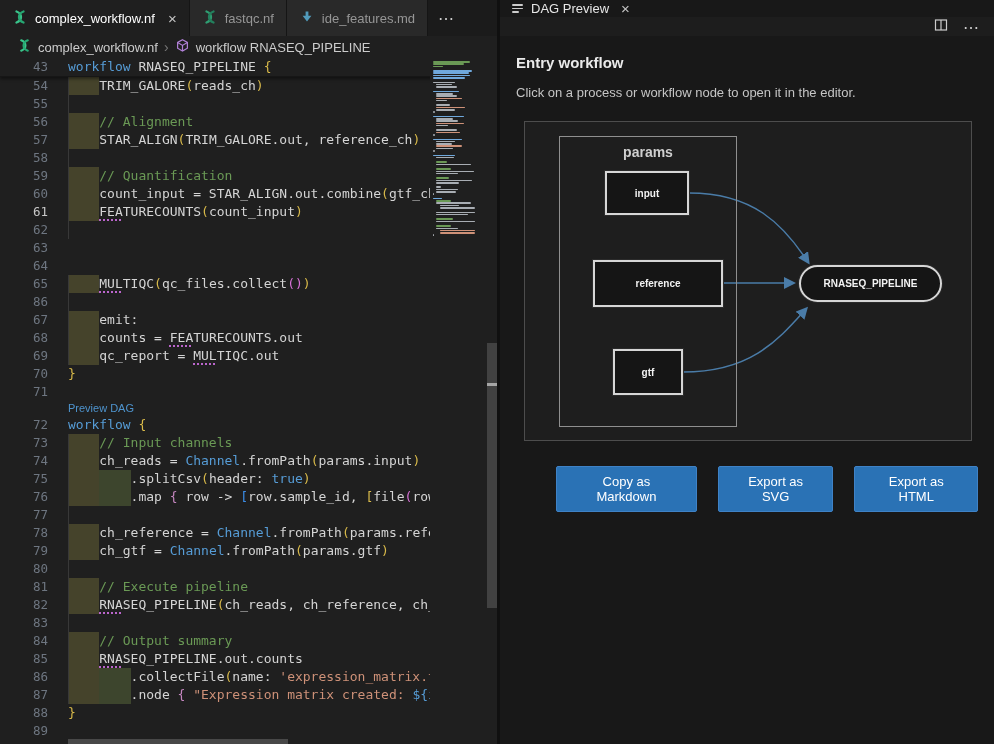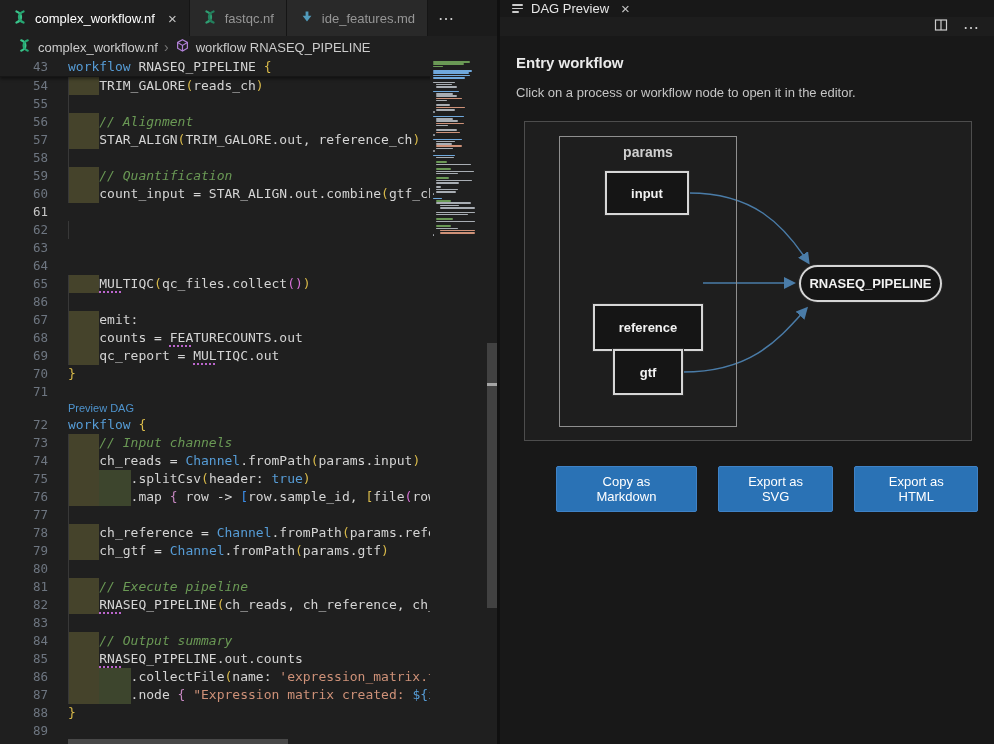--- a/index.html
+++ b/index.html
@@ -24,21 +24,21 @@
   .row{display:flex;height:18px;line-height:18px;font-family:"DejaVu Sans Mono",monospace;font-size:13px;}
   .row .ln{width:48px;text-align:right;color:#6e7681;flex-shrink:0;font-size:12.5px;}
   .row .ln.cur{color:#c6c6c6;}
   .row .codebox{position:relative;margin-left:20px;flex:1;white-space:pre;overflow:hidden;margin-right:67px;}
   .guide{position:absolute;left:0;top:0;bottom:0;width:1px;background:#383838;}
   .indent{display:inline-block;height:18px;vertical-align:top;}
   .indent.hl1{background:#45432b;}
   .indent.hl2{background:linear-gradient(90deg,#45432b 0 31px,#3d452d 31px);}
   .lens-row{height:15px;line-height:15px;}
   .codelens{margin-left:20px;color:#4e94ce;font-family:"Liberation Sans",sans-serif;font-size:11px;cursor:pointer;}
-  .tk-kw{color:#569cd6;margin-top:16px;} .tk-id{color:#d4d4d4;} .tk-cm{color:#6a9955;font-style:italic;} .tk-str{color:#ce9178;}
+  .tk-kw{color:#569cd6;margin-top:16px;} .tk-id{color:#d4d4d4;} .tk-cm{color:#6a9955;} .tk-str{color:#ce9178;}
   .tk-gold{color:#d9ba4a;} .tk-purp{color:#c586c0;} .tk-mag{color:#d670d6;} .tk-blu{color:#3b8eea;}
   .tk-hint{color:#d4d4d4;text-decoration:underline dotted #bb66cc 2px;text-underline-offset:3px;}
 
   .minimap{position:absolute;top:0;right:0;bottom:0;width:67px;background:#1f1f1f;z-index:5;}
   .mm-bars{position:absolute;left:3px;top:3px;width:46px;}
   .mm{height:1.6px;margin-bottom:0.7px;border-radius:1px;}
   .vscroll{position:absolute;right:0;top:285px;width:10px;height:265px;background:rgba(121,121,121,.38);}
   .vscroll .mark{position:absolute;left:0;right:0;top:40px;height:3px;background:rgba(190,190,190,.8);}
   .hscroll{position:absolute;left:68px;bottom:0;width:220px;height:5px;background:rgba(121,121,121,.45);z-index:6;}
 
@@ -52,21 +52,21 @@
   .panel-actions .more{font-size:16px;letter-spacing:1px;}
 
   .panel-content{flex:1;padding:16px 16px 0 16px;color:#cccccc;overflow:hidden;}
   .panel-heading{font-size:15px;font-weight:700;color:#eaeaea;margin:2px 0 0 0;}
   .panel-desc{font-size:13px;color:#c5c5c5;margin-top:14px;}
 
   .dag{position:relative;margin:21px 0 0 8px;width:448px;height:320px;background:#1e1e1e;border:1px solid #4d4d4d;}
   .dag svg.edges{position:absolute;left:0;top:0;width:448px;height:320px;}
   .params-box{position:absolute;left:34px;top:14px;width:178px;height:291px;border:1px solid #8f8f8f;}
   .params-label{position:absolute;top:7px;left:0;right:0;text-align:center;color:#cfcfcf;font-size:14px;font-weight:700;}
-  .node{position:absolute;background:#151515;border:2px solid #d6d6d6;box-shadow:0 0 0 1px #2b2b2b;display:flex;align-items:center;justify-content:center;color:#f2f2f2;font-size:13px;font-weight:600;cursor:pointer;}
+  .node{position:absolute;background:#151515;border:2px solid #d6d6d6;box-shadow:0 0 0 1px #2b2b2b;display:flex;align-items:center;justify-content:center;color:#f2f2f2;font-size:10px;font-weight:600;cursor:pointer;}
   .node.stadium{border-radius:19px;}
 
   .btn-row{display:flex;gap:21px;margin:25px 0 0 40px;}
   .btn{background:#2a72b5;border:1px solid #3f82c6;color:#ffffff;font-size:13px;font-weight:500;font-family:"Liberation Sans",sans-serif;padding:7px 14px;border-radius:2px;cursor:pointer;}
 </style>
 </head>
 <body>
 
 <div id="app">
 
@@ -151,20 +151,21 @@
           <div class="row">
             <div class="ln">59</div>
             <div class="codebox"><div class="guide"></div><span class="indent hl1" style="width: 31.3px;"></span><span class="tk-cm">// Quantification</span></div>
           </div>
           <div class="row">
             <div class="ln">60</div>
             <div class="codebox"><div class="guide"></div><span class="indent hl1" style="width: 31.3px;"></span><span class="tk-id">count_input = STAR_ALIGN.out.combine</span><span class="tk-gold">(</span><span class="tk-id">gtf_ch</span></div>
           </div>
           <div class="row">
             <div class="ln cur">61</div>
+            <div class="codebox"><div class="guide"></div><span class="indent hl1" style="width: 31.3px;"></span><span class="tk-hint">FEA</span><span class="tk-id">TURECOUNTS</span><span class="tk-gold">(</span><span class="tk-id">count_input</span><span class="tk-gold">)</span></div>
           </div>
           <div class="row">
             <div class="ln">62</div>
             <div class="codebox"><div class="guide"></div></div>
           </div>
           <div class="row">
             <div class="ln">63</div>
           </div>
           <div class="row">
             <div class="ln">64</div>
@@ -402,21 +403,21 @@
           <path d="M164,71 C228,71 258,102 283,140" stroke="#4a7ca8" stroke-width="1.5" fill="none" marker-end="url(#arrow)"></path>
           <path d="M178,161 L268,161" stroke="#4a7ca8" stroke-width="1.5" fill="none" marker-end="url(#arrow)"></path>
           <path d="M158,250 C226,250 253,218 281,187" stroke="#4a7ca8" stroke-width="1.5" fill="none" marker-end="url(#arrow)"></path>
         </svg>
         <div class="params-box">
           <div class="params-label">params</div>
         </div>
         <div class="node" style="left:80px;top:49px;width:84px;height:44px;">
           <span>input</span>
         </div>
-        <div class="node" style="left:68px;top:138px;width:110px;height:47px;margin-top:44px;">
+        <div class="node" style="left:68px;top:138px;width:130px;height:47px;">
           <span>reference</span>
         </div>
         <div class="node" style="left:88px;top:227px;width:70px;height:46px;">
           <span>gtf</span>
         </div>
         <div class="node stadium" style="left:274px;top:143px;width:143px;height:37px;font-weight:700;">
           <span>RNASEQ_PIPELINE</span>
         </div>
       </div>
 

